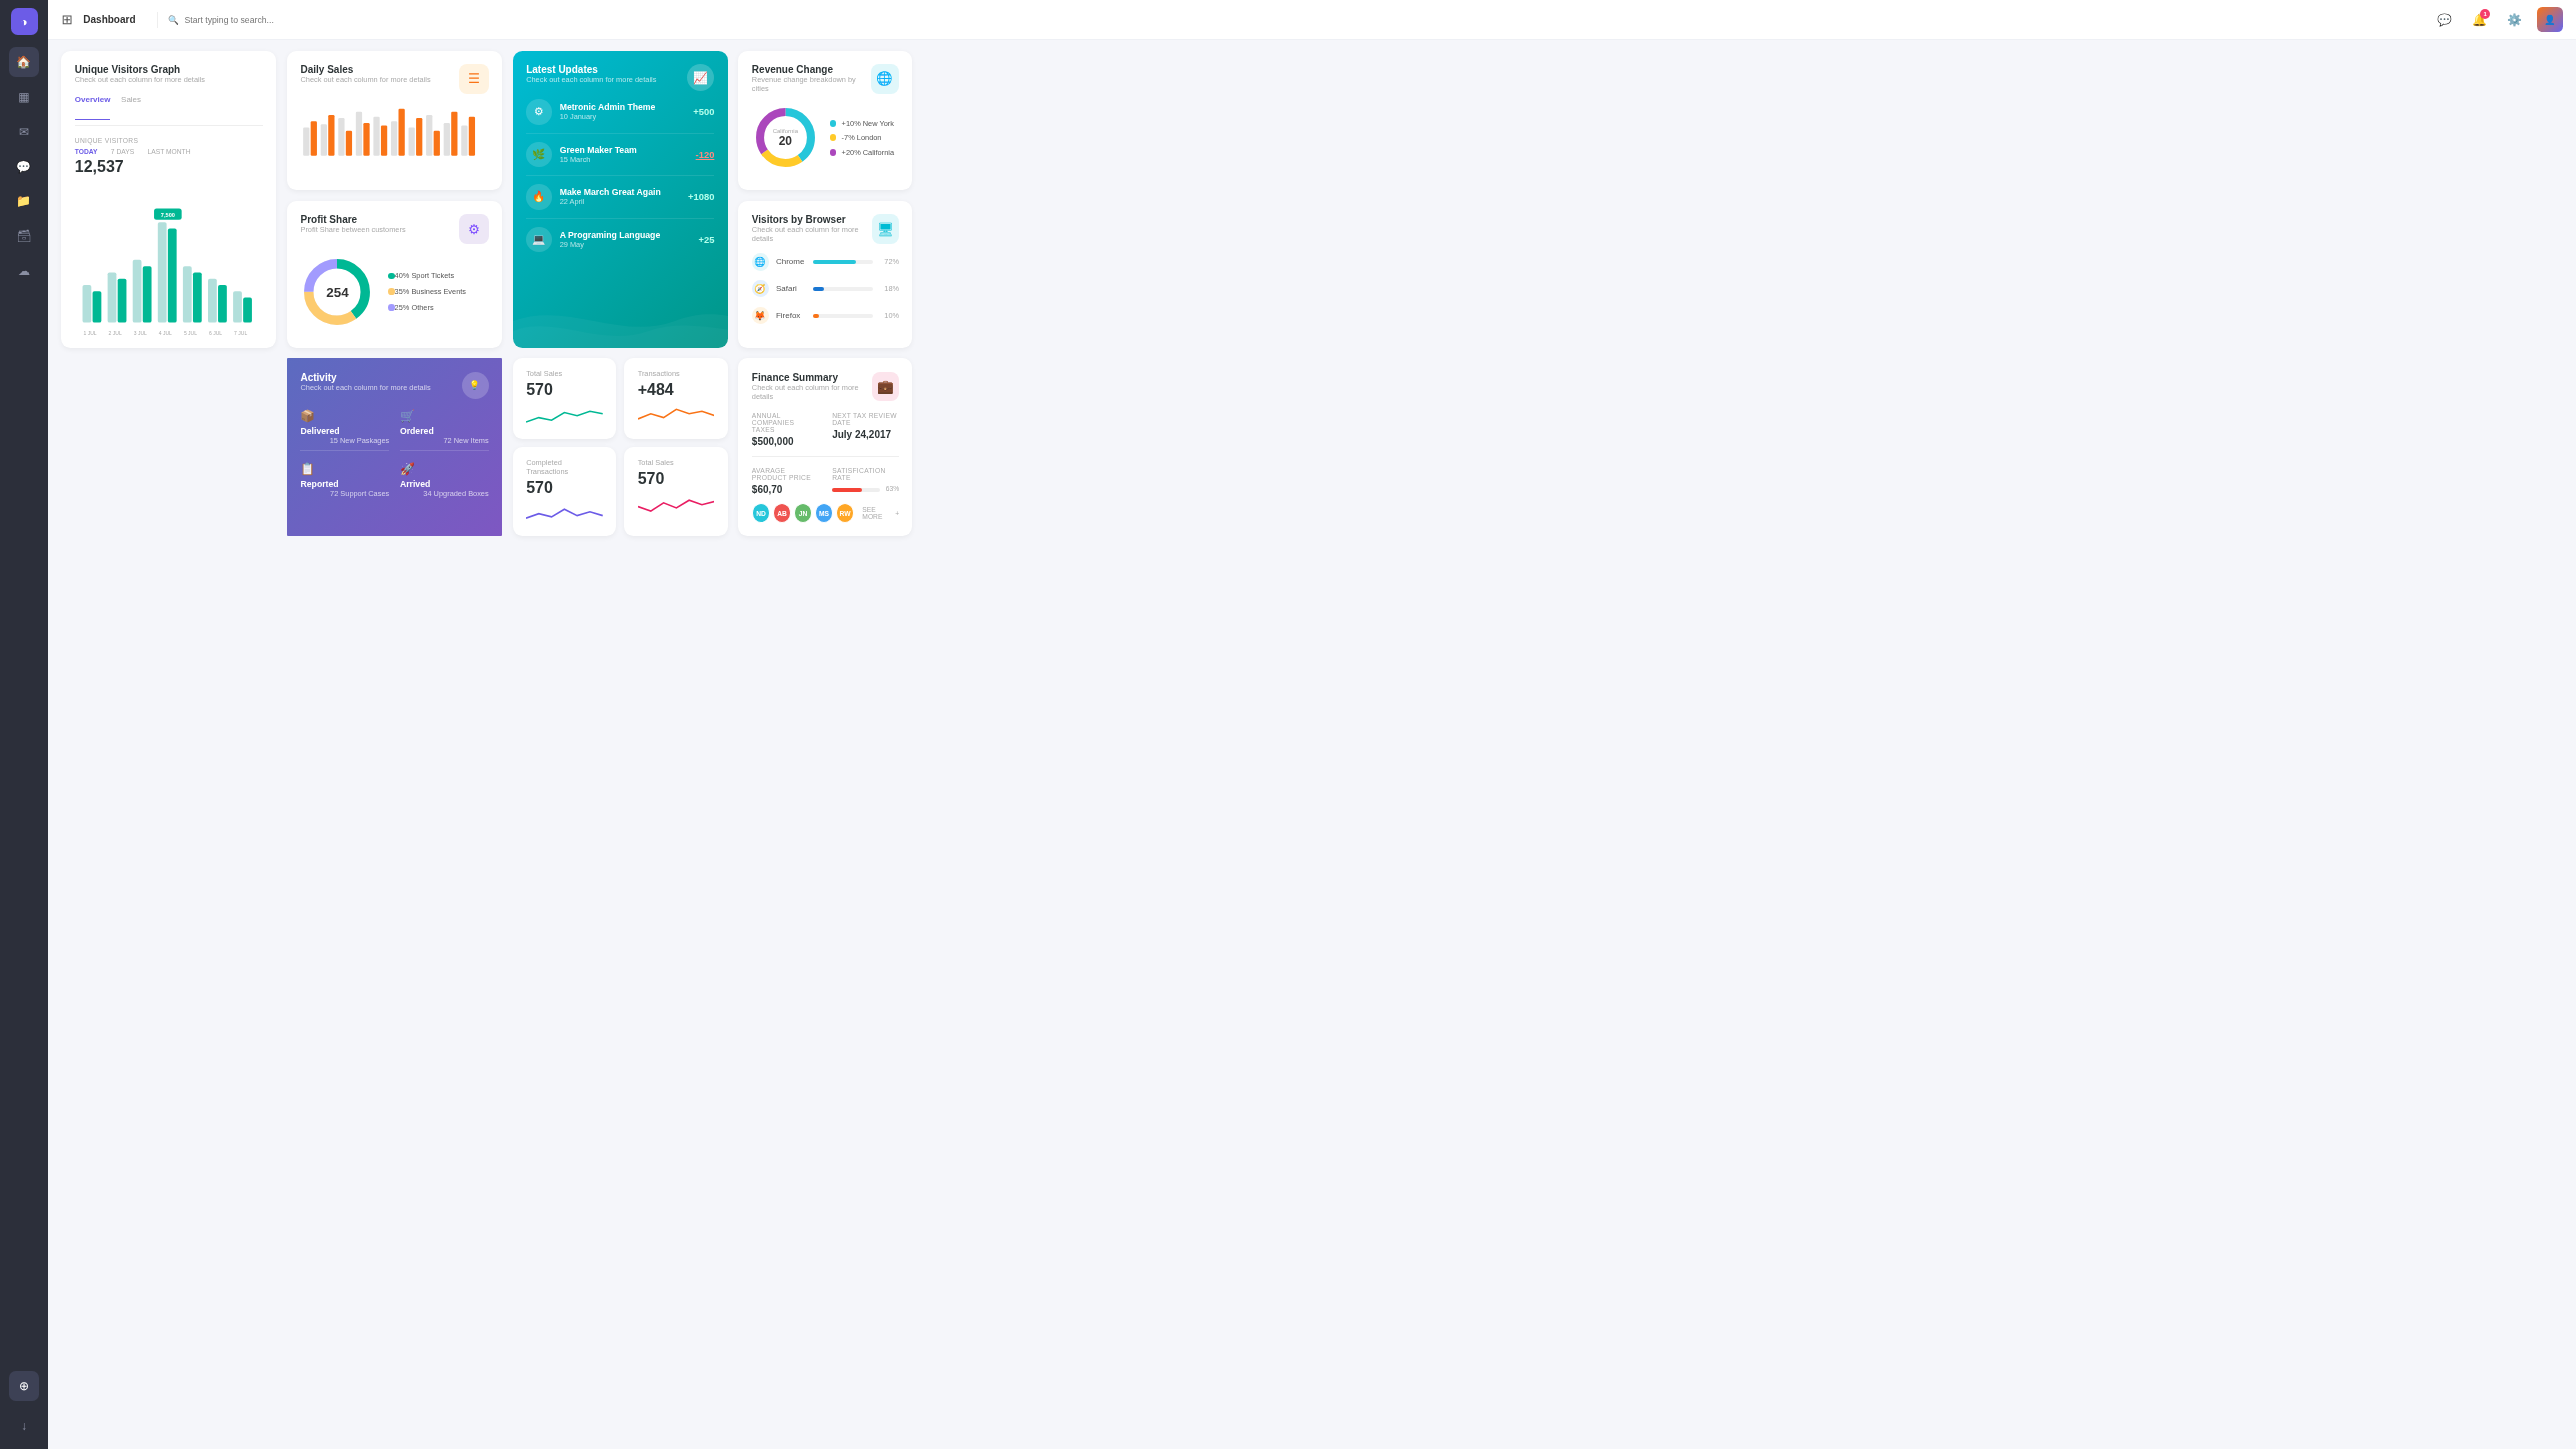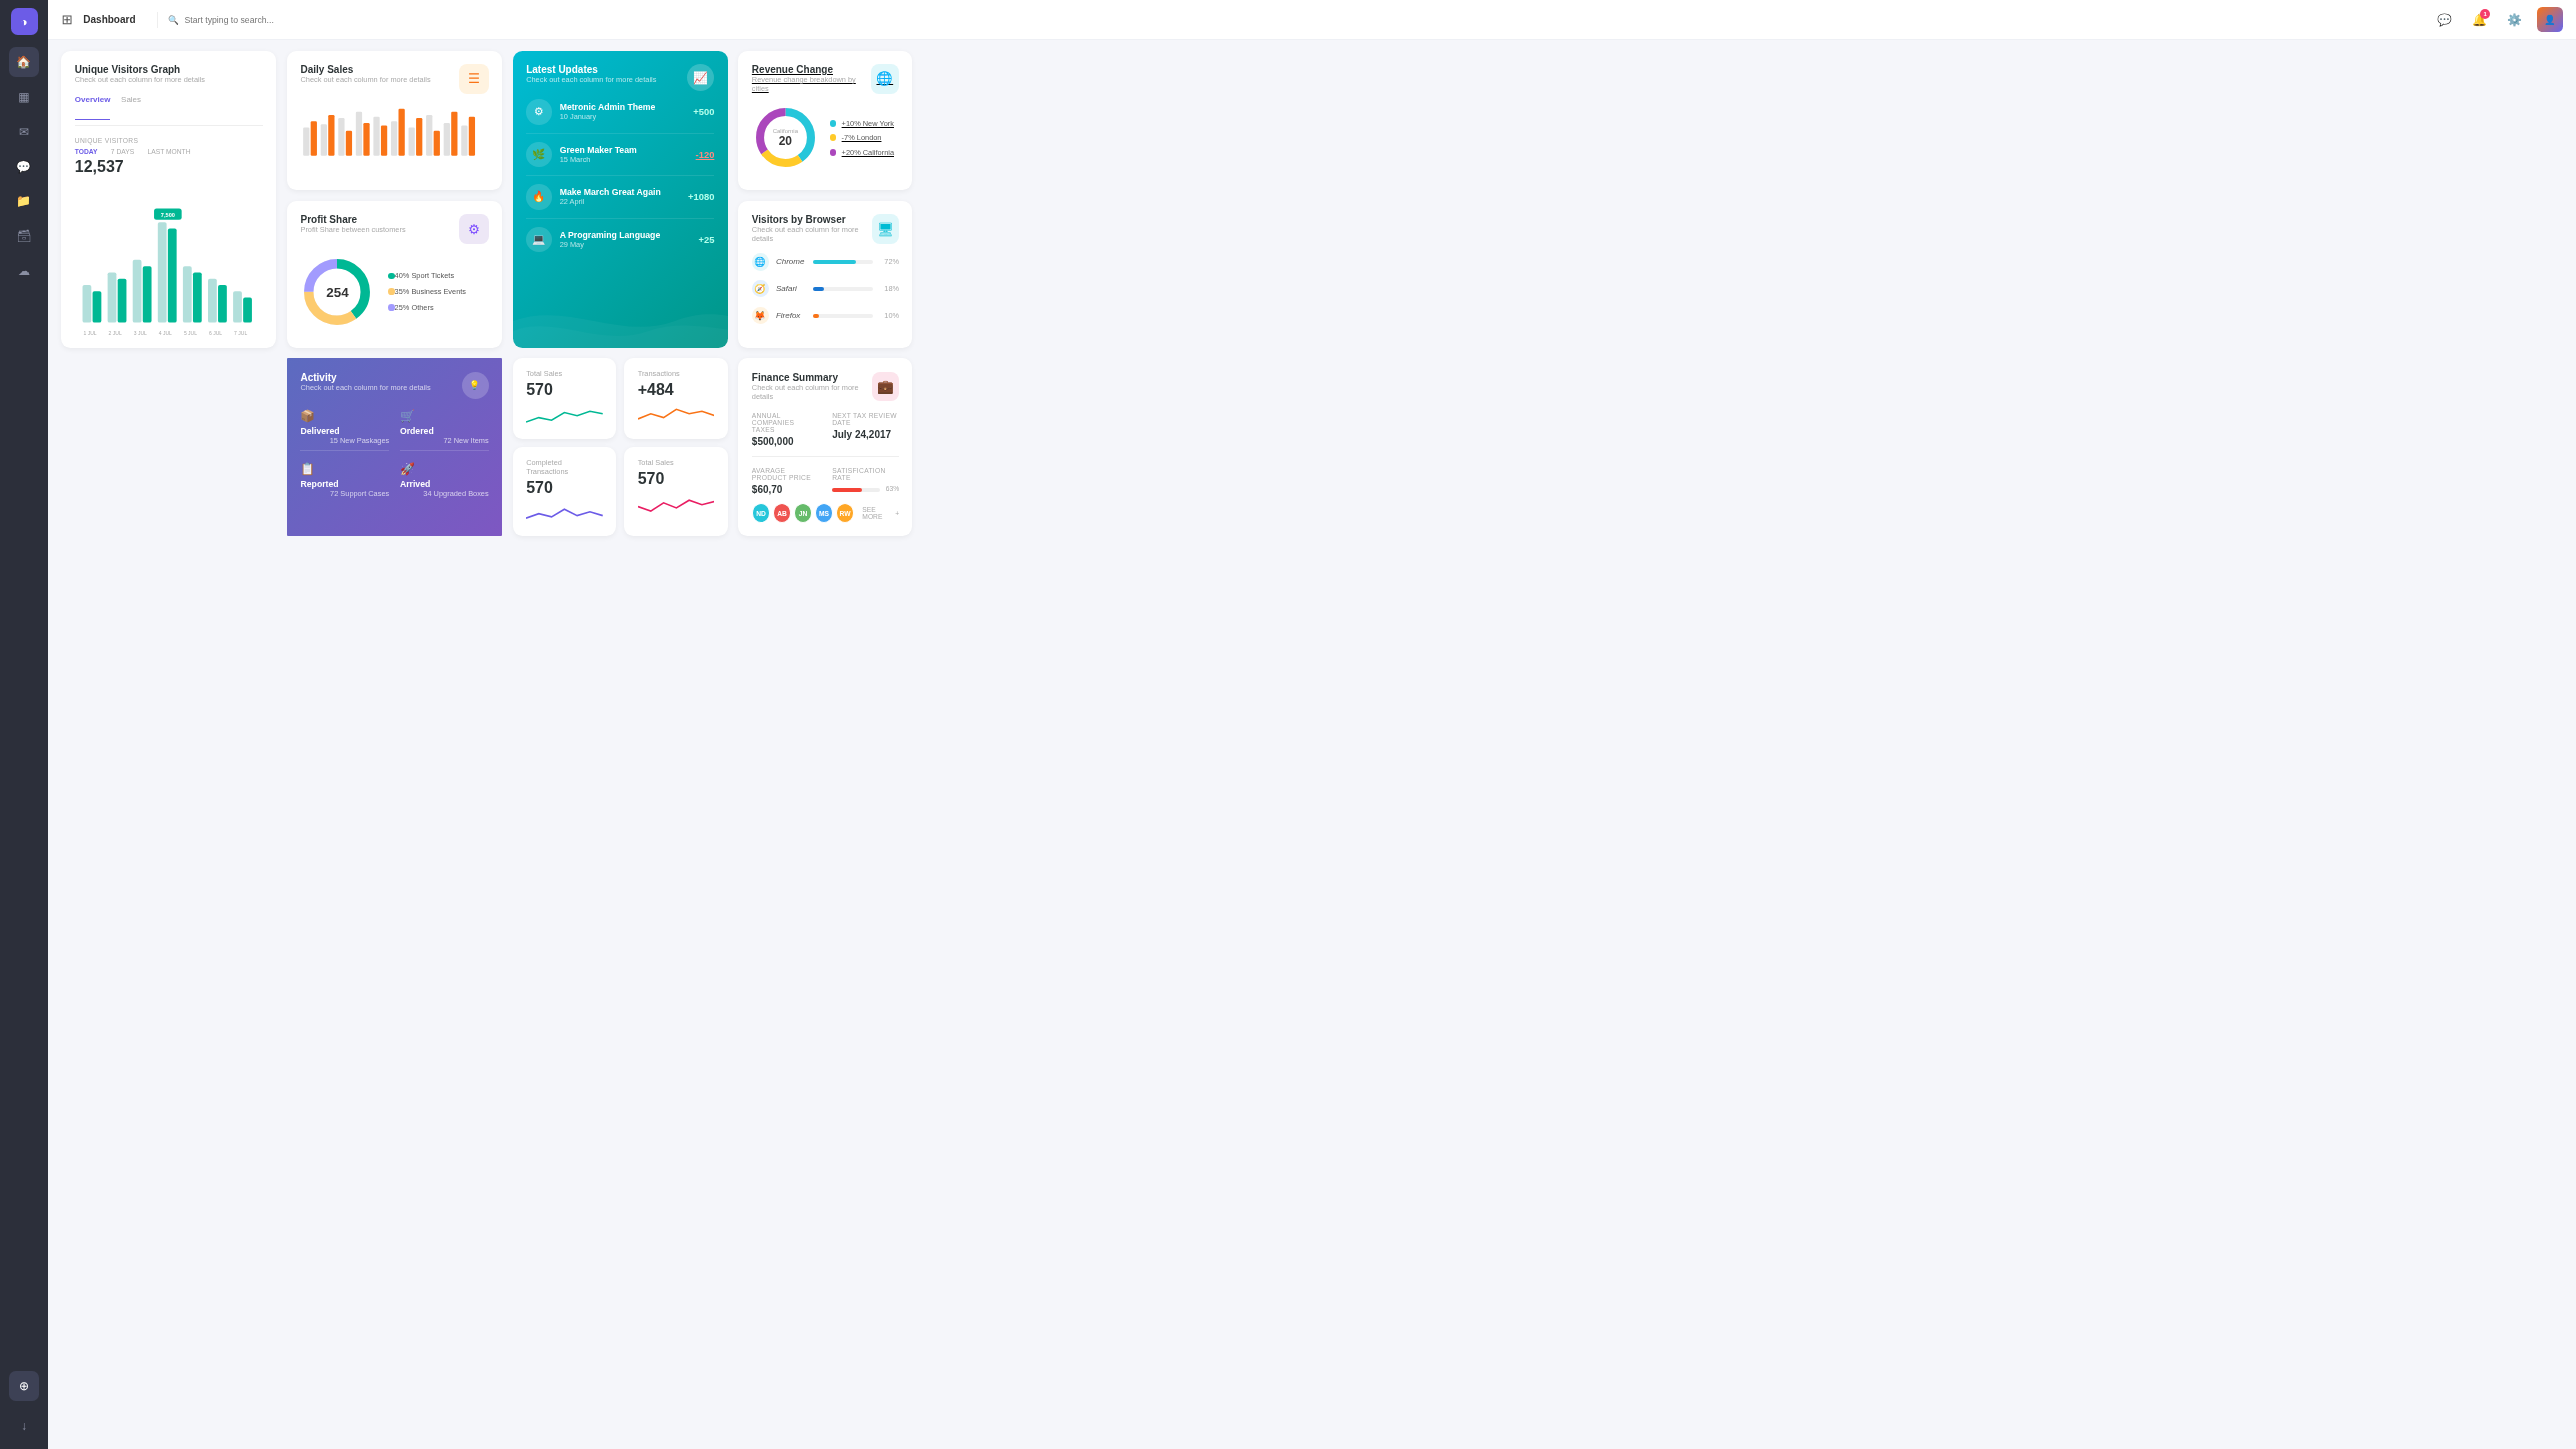--- a/index.html
+++ b/index.html
@@ -90,21 +90,21 @@
 
     
     .stat-card { padding: 10.7px 13.4px; }
     .stat-label { font-size: 7.4px; color: #aaa; }
     .stat-value { font-size: 16px; font-weight: 800; color: #2d3436; margin-top: 2.7px; }
 
     
     .browser-card { }
     .browser-item { display: flex; align-items: center; gap: 6.7px; margin-top: 9.4px; }
     .browser-icon { width: 17.4px; height: 17.4px; border-radius: 50%; display: flex; align-items: center; justify-content: center; font-size: 9.4px; flex-shrink: 0; }
-    .browser-name { font-size: 8px; color: #555; flex: 1; font-style: italic; }
+    .browser-name { font-size: 8px; color: #555; flex: 1; }
     .browser-bar-wrap { flex: 2; height: 4px; background: #f0f0f0; border-radius: 2px; }
     .browser-bar-fill { height: 100%; border-radius: 2px; }
     .browser-pct { font-size: 7.4px; color: #aaa; width: 19px; text-align: right; }
 
     
     .finance-card { grid-row: 2; }
     .finance-row { display: flex; gap: 13.4px; margin-top: 10.7px; }
     .finance-item { flex: 1; }
     .finance-label { font-size: 6.7px; color: #aaa; text-transform: uppercase; letter-spacing: 0.3px; }
     .finance-value { font-size: 10px; font-weight: 700; color: #2d3436; margin-top: 2.7px; }
@@ -120,21 +120,21 @@
     .grid-main { display: grid; grid-template-columns: 215px 215px 215px 174px; grid-template-rows: auto auto auto; gap: 10.7px; min-width: 805px; }
 
     
     .col1-row1 { grid-column: 1; grid-row: 1 / 3; }
     
     .col2-row1 { grid-column: 2; grid-row: 1; }
     .col2-row2 { grid-column: 2; grid-row: 2; }
     
     .col3-row1 { grid-column: 3; grid-row: 1 / 3; }
     
-    .col4-row1 { grid-column: 4; grid-row: 1; text-decoration: underline; }
+    .col4-row1 { grid-column: 4; grid-row: 1; }
 
     svg text { font-family: 'Segoe UI', Arial, sans-serif; }
   </style>
 </head>
 <body>
 
 <div class="sidebar">
   <div class="sidebar-logo">
     <span>◑</span>
   </div>

